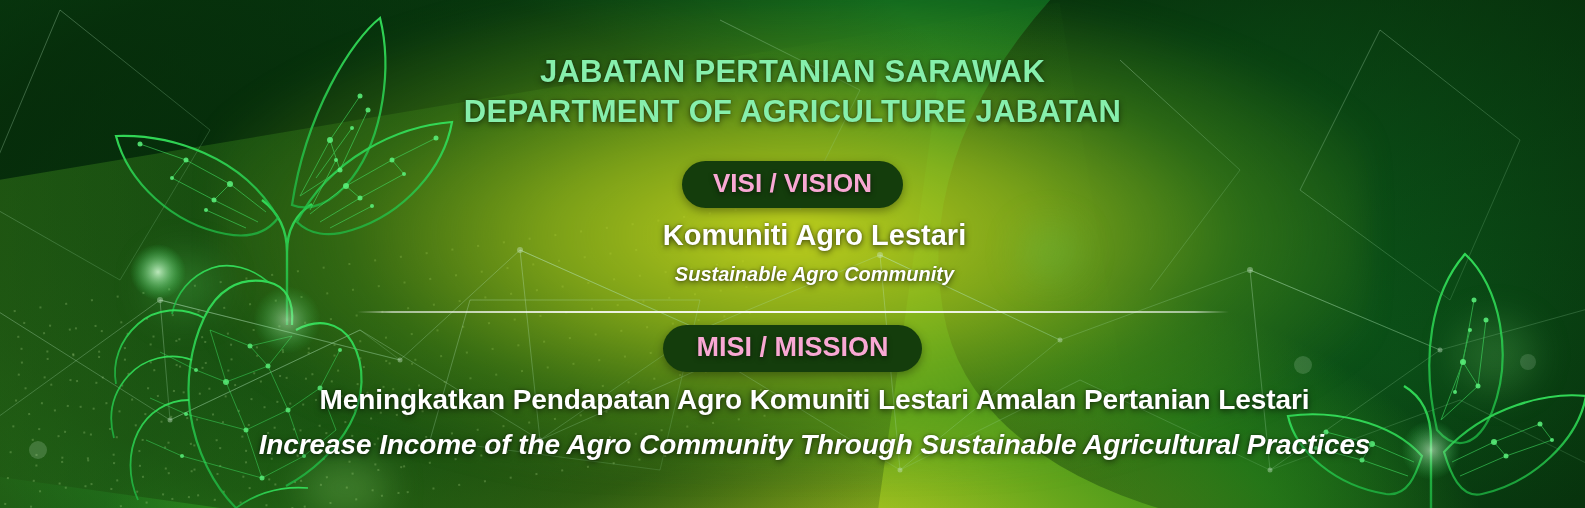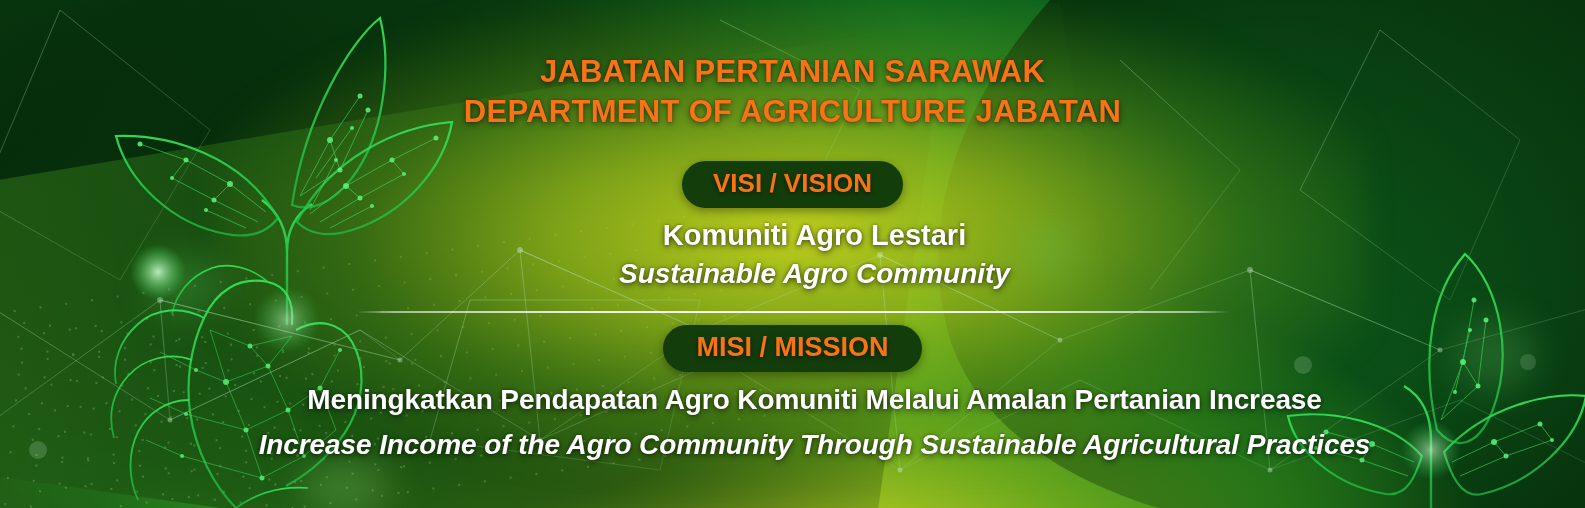--- a/index.html
+++ b/index.html
@@ -82,54 +82,54 @@
   .content {
     position:relative;
     z-index:5;
     width:100%; height:100%;
     display:flex; flex-direction:column; align-items:center;
     padding-top:54px;
   }
 
   .title-block { text-align:center; }
   .title-line {
-    color:#f97316;
+    color:#86efac;
     font-weight:bold;
     letter-spacing:.3px;
     text-shadow:0 2px 6px rgba(0,0,0,.55), 0 0 2px rgba(0,0,0,.4);
     white-space:nowrap;
   }
   .title-ms { font-size:31px; line-height:36px; }
   .title-en { font-size:31px; line-height:44px; }
 
   .badge {
     display:inline-block;
     background:#143d0c;
-    color:#f97316;
+    color:#f9a8d4;
     font-weight:bold;
     border-radius:999px;
     text-shadow:0 2px 5px rgba(0,0,0,.5);
     box-shadow:0 3px 10px rgba(0,0,0,.35);
     white-space:nowrap;
   }
   .badge-vision { font-size:26px; padding:7px 31px 9px; margin-top:27px; }
   .badge-mission { font-size:27px; padding:7px 33px 9px; margin-top:12px; }
 
   .stmt {
     color:#ffffff;
     text-align:right;
     text-shadow:0 2px 6px rgba(0,0,0,.6), 0 0 3px rgba(0,0,0,.35);
     white-space:nowrap;
     padding-left:44px;
   }
   .stmt-bold   { font-weight:bold; }
   .stmt-italic { font-weight:bold; font-style:italic; }
 
   .vision-ms { font-size:29px; line-height:38px; margin-top:8px; }
-  .vision-en { font-size:28px; line-height:38px; margin-top:1px; }
+  .vision-en { font-size:20px; line-height:38px; margin-top:1px; }
 
   .mission-ms { font-size:28px; line-height:37px; margin-top:9px; letter-spacing:-0.1px; }
   .mission-en { font-size:28px; line-height:38px; margin-top:8px; letter-spacing:-0.1px; }
 
   .divider {
     width:872px; height:2px; margin-top:18px;
     background:linear-gradient(90deg,
       rgba(255,255,255,0) 0%,
       rgba(255,255,255,.55) 4%,
       rgba(255,255,255,.85) 25%,
@@ -314,18 +314,18 @@
     <div class="badge badge-vision">VISI / VISION</div>
 
     <div class="stmt stmt-bold vision-ms">Komuniti Agro Lestari</div>
 
     <div class="stmt stmt-italic vision-en">Sustainable Agro Community</div>
 
     <div class="divider"></div>
 
     <div class="badge badge-mission">MISI / MISSION</div>
 
-    <div class="stmt stmt-bold mission-ms">Meningkatkan Pendapatan Agro Komuniti Melalui Amalan Pertanian Increase</div>
+    <div class="stmt stmt-bold mission-ms">Meningkatkan Pendapatan Agro Komuniti Lestari Amalan Pertanian Lestari</div>
 
     <div class="stmt stmt-italic mission-en">Increase Income of the Agro Community Through Sustainable Agricultural Practices</div>
 
   </div>
 </div>
 
 </body></html>

